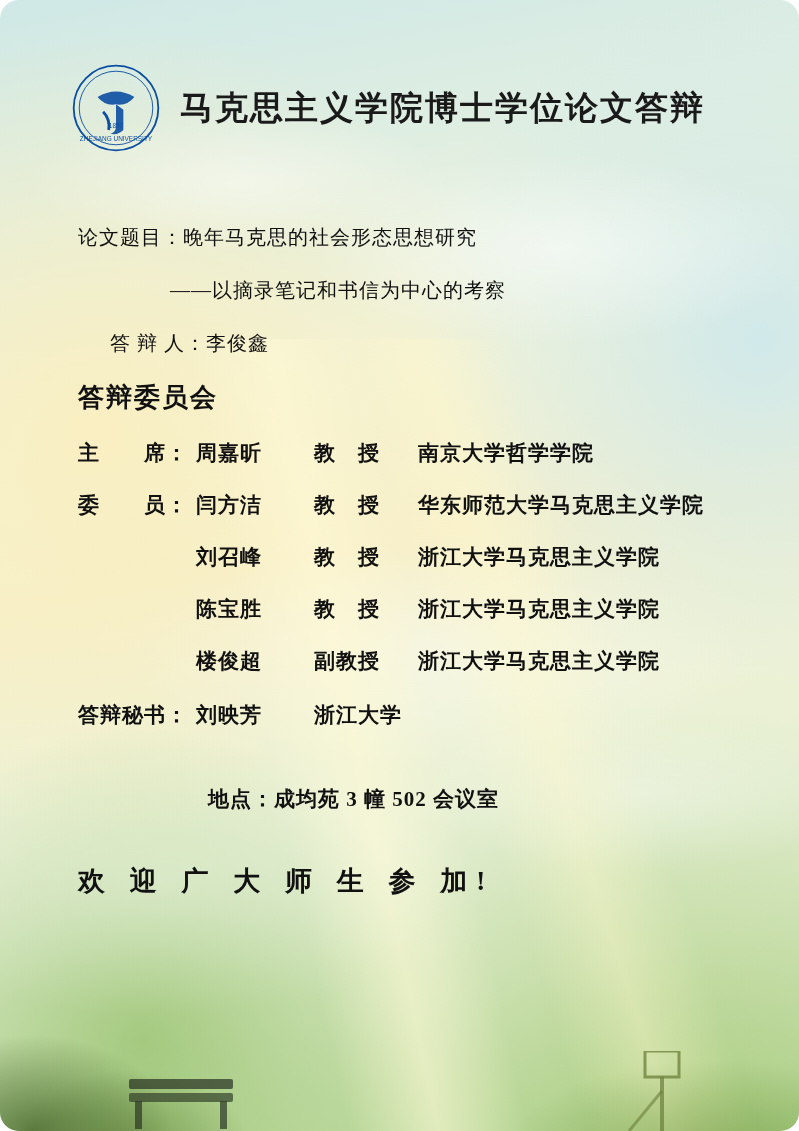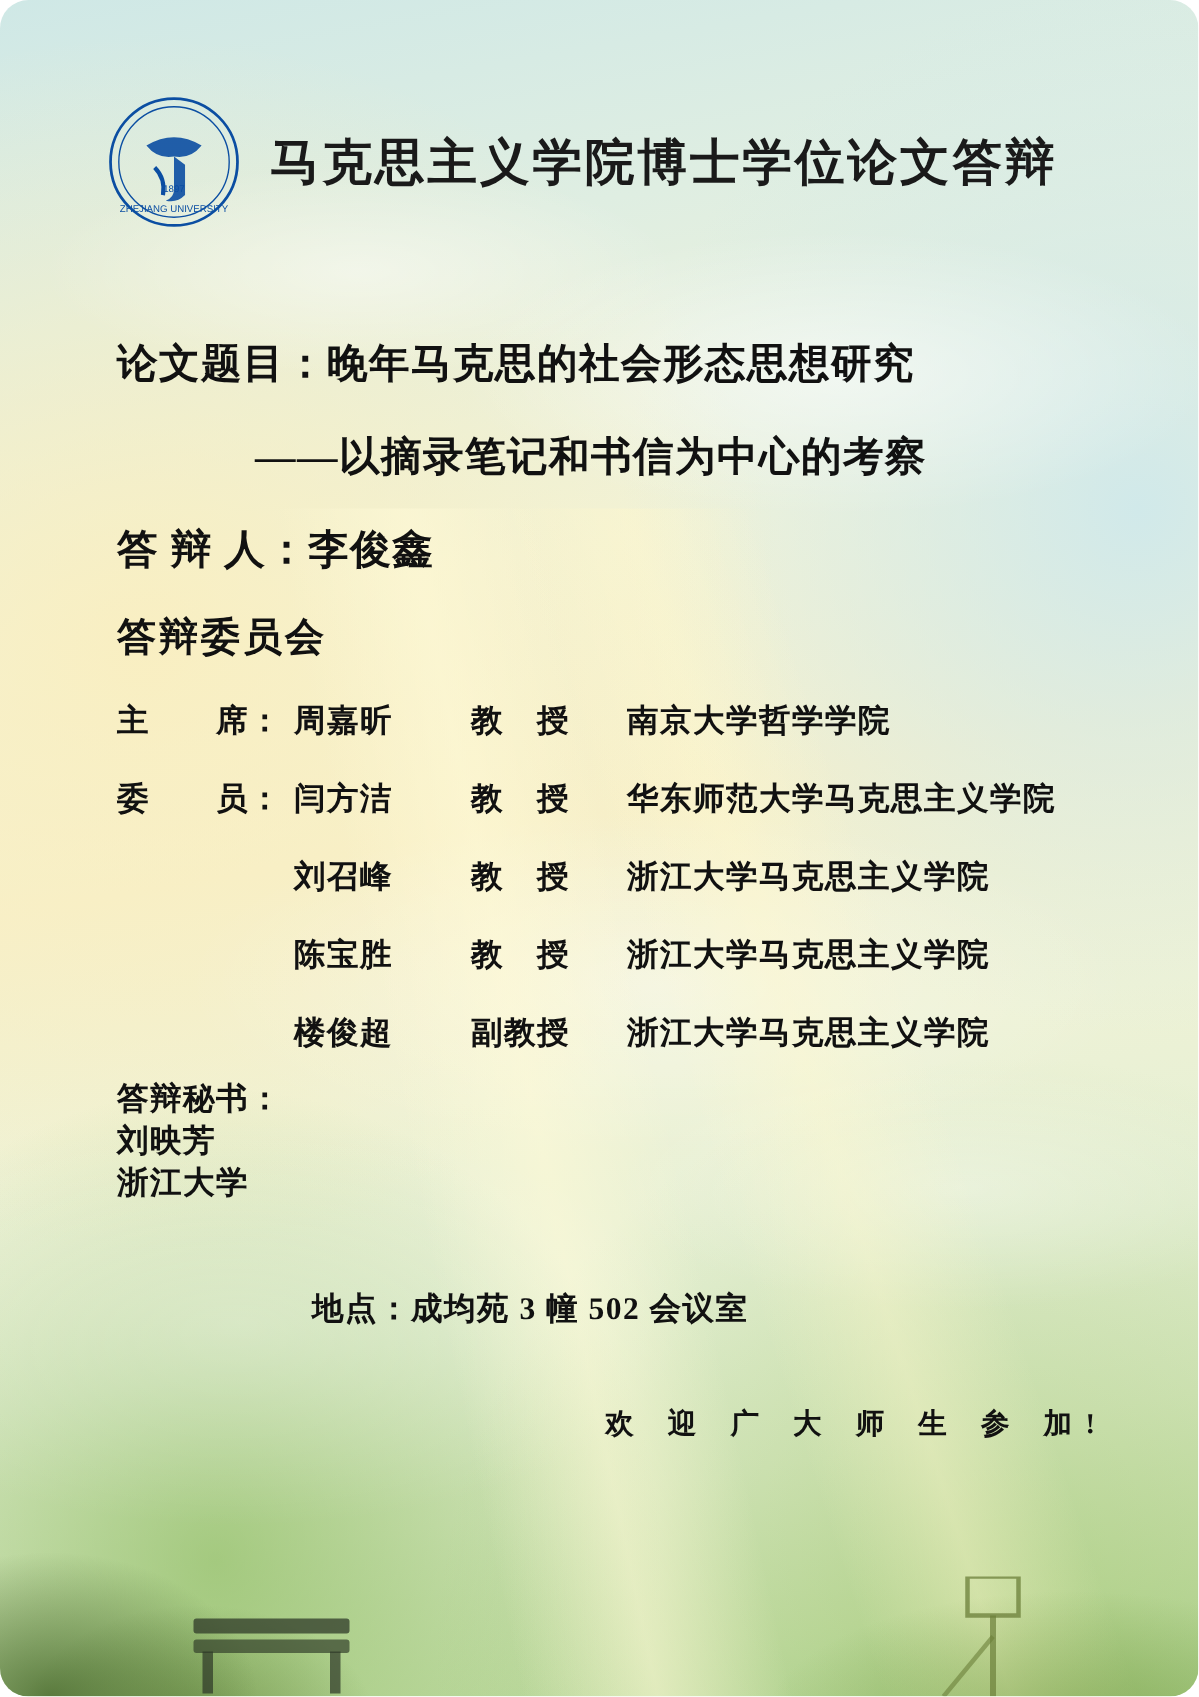--- a/index.html
+++ b/index.html
@@ -111,31 +111,32 @@
     margin-left: 18px;
     white-space: nowrap;
   }
 
   
   .body-block {
     padding: 0 60px 0 78px;
     color: #111;
   }
   .line {
-    font-size: 27px;
-    letter-spacing: 1px;
-    white-space: nowrap;
-    font-weight: bold;
+    font-size: 20px;
+    letter-spacing: 1px;
+    white-space: nowrap;
+    font-weight: normal;
   }
   .row-title { margin-top: 70px; }
   .row-subtitle { margin-top: 26px; padding-left: 92px; }
   .row-author {
     margin-top: 26px;
     display: flex;
     align-items: center;
+    margin-left: 32px;
   }
   .author-left { width: 340px; }
   .row-committee-head {
     margin-top: 23px;
     font-size: 26px;
     letter-spacing: 2px;
     font-weight: bold;
   }
   .member-row {
     margin-top: 24px;
@@ -144,46 +145,45 @@
     font-size: 21px;
     letter-spacing: 1px;
     font-weight: bold;
     white-space: nowrap;
   }
   .m-role { width: 118px; flex: 0 0 auto; }
   .m-name { width: 118px; flex: 0 0 auto; }
   .m-rank { width: 104px; flex: 0 0 auto; }
   .m-org  { flex: 1 1 auto; }
   .row-secretary {
-    margin-top: 16px;
-    display: flex;
-    align-items: flex-start;
+    margin-top: 26px;
+    display: flex;
+    align-items: flex-end;
     font-size: 21px;
     letter-spacing: 1px;
     font-weight: bold;
-    flex-direction: column;
   }
   .sec-label { width: 118px; flex: 0 0 auto; }
   .sec-name { width: 118px; flex: 0 0 auto; }
 
   .meta {
     margin-top: 56px;
     padding-left: 130px;
   }
   .meta-line {
     font-size: 21px;
     letter-spacing: 1px;
     font-weight: bold;
     margin-bottom: 22px;
     white-space: nowrap;
   }
   .welcome {
     margin-top: 50px;
-    text-align: right;
-    font-size: 19px;
+    text-align: left;
+    font-size: 27px;
     letter-spacing: 9px;
     font-weight: bold;
     color: #111;
   }
 </style>
 </head>
 <body>
 
 <div class="poster">
   <div class="clouds"></div>

